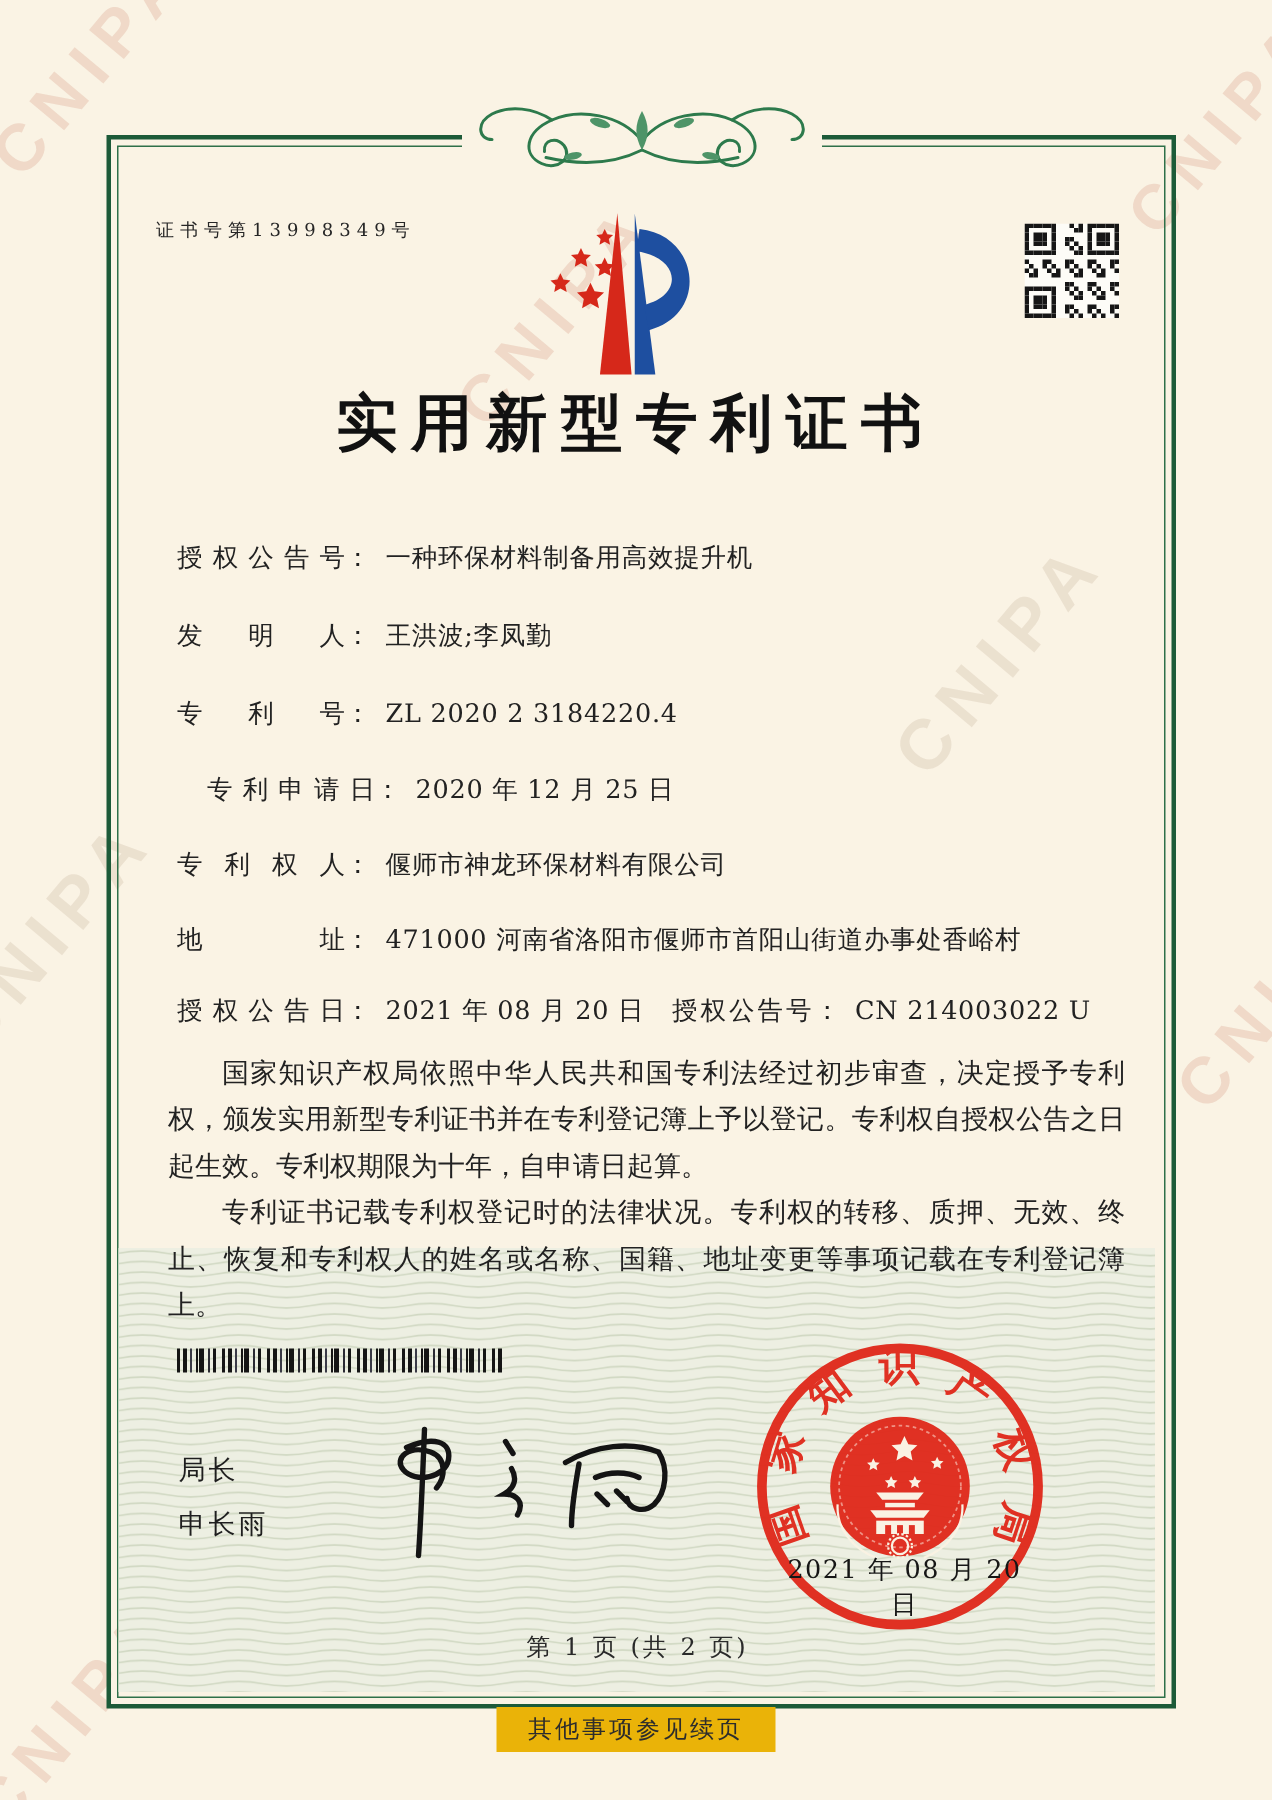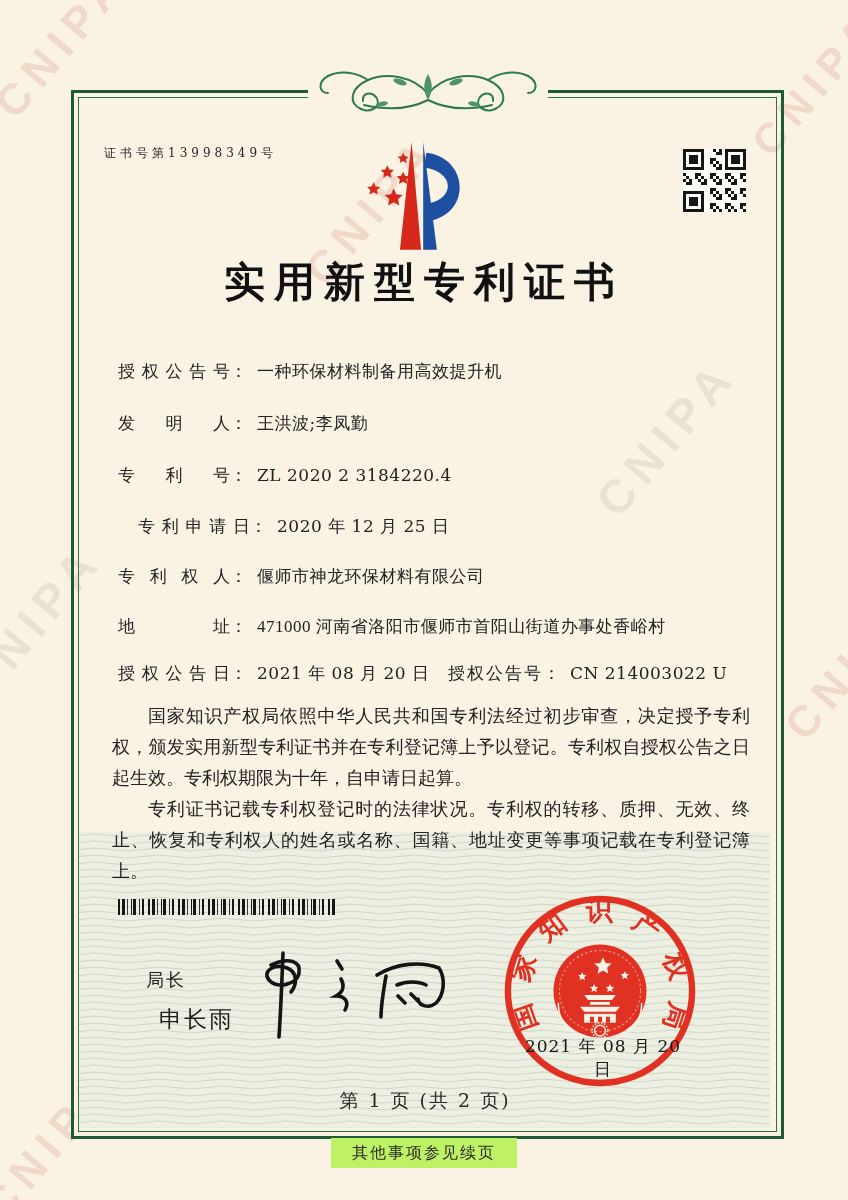--- a/index.html
+++ b/index.html
@@ -47,34 +47,34 @@
              font-size:18px;line-height:31px;text-align:justify;color:#222;}
   .body-text p{margin:0;text-indent:2em;}
 
   .barcode{position:absolute;left:118px;top:899px;width:218px;height:16px;
     background:repeating-linear-gradient(90deg,
       #151515 0 2px,transparent 2px 4px,#151515 4px 7px,transparent 7px 9px,
       #3a3a46 9px 10px,transparent 10px 13px,#151515 13px 14px,transparent 14px 15px,
       #151515 15px 18px,transparent 18px 21px,#2a2a33 21px 22px,transparent 22px 24px,
       #151515 24px 26px,transparent 26px 30px);}
 
-  .director-title{position:absolute;left:119px;top:968px;font-size:18px;letter-spacing:2px;color:#1e1e1e;margin-left:27px;}
-  .director-name{position:absolute;left:119px;top:1004px;font-size:23px;letter-spacing:2px;color:#1e1e1e;margin-left:40px;}
+  .director-title{position:absolute;left:119px;top:968px;font-size:18px;letter-spacing:2px;color:#1e1e1e;}
+  .director-name{position:absolute;left:119px;top:1004px;font-size:18px;letter-spacing:2px;color:#1e1e1e;}
 
   .signature{position:absolute;left:245px;top:945px;width:215px;height:100px;}
 
   .seal{position:absolute;left:501px;top:892px;width:198px;height:198px;opacity:0.96;}
   .seal-date{position:absolute;left:518px;top:1035px;width:170px;text-align:center;
              font-size:17px;letter-spacing:1px;color:#161616;z-index:5;}
 
   .pageno{position:absolute;left:72px;top:1088px;width:706px;text-align:center;
-          font-size:19px;color:#2a2a2a;letter-spacing:2px;}
+          font-size:16px;color:#2a2a2a;letter-spacing:2px;}
 
   .contnote{position:absolute;left:331px;top:1138px;width:186px;height:30px;
-            background:#bef264;display:flex;align-items:center;justify-content:center;
+            background:#eab308;display:flex;align-items:center;justify-content:center;
             font-size:16px;letter-spacing:2px;color:#2c2c2c;}
 </style>
 </head>
 <body>
 
 <div class="page">
 
   <span class="wm pink" style="left:-28px;top:18px;font-size:44px;">CNIPA</span>
   <span class="wm pink" style="left:730px;top:60px;font-size:42px;">CNIPA</span>
   <span class="wm pink" style="left:282px;top:185px;font-size:44px;">CNIPA</span>
@@ -335,21 +335,21 @@
     </div>
     <div class="frow" style="top:112px;">
       <span class="flabel">专利号</span><span class="colon">：</span><span class="fvalue">ZL 2020 2 3184220.4</span>
     </div>
     <div class="frow" style="top:163px;margin-left:20px;">
       <span class="flabel">专利申请日</span><span class="colon">：</span><span class="fvalue">2020 年 12 月 25 日</span>
     </div>
     <div class="frow" style="top:213px;">
       <span class="flabel">专利权人</span><span class="colon">：</span><span class="fvalue">偃师市神龙环保材料有限公司</span>
     </div>
-    <div class="frow" style="top:263px;font-family:Liberation Serif, serif;">
+    <div class="frow" style="top:263px;">
       <span class="flabel">地址</span><span class="colon">：</span><span class="fvalue">471000 河南省洛阳市偃师市首阳山街道办事处香峪村</span>
     </div>
     <div class="frow" style="top:310px;">
       <span class="flabel">授权公告日</span><span class="colon">：</span><span class="fvalue">2021 年 08 月 20 日</span>
     </div>
     <div class="frow" style="top:310px;left:330px;text-align:center;">
       <span style="letter-spacing:2px;">授权公告号</span><span class="colon">：</span><span class="fvalue">CN 214003022 U</span>
     </div>
   </div>
 

